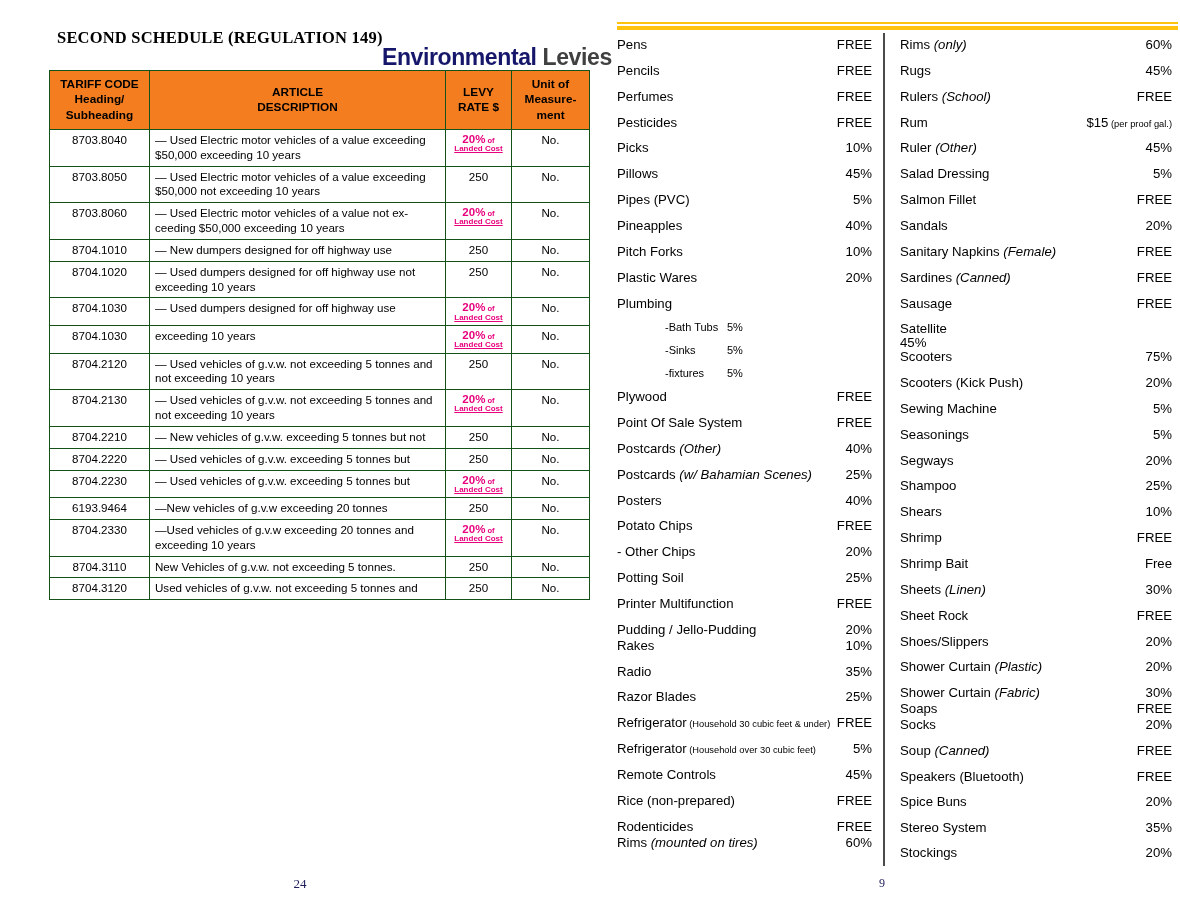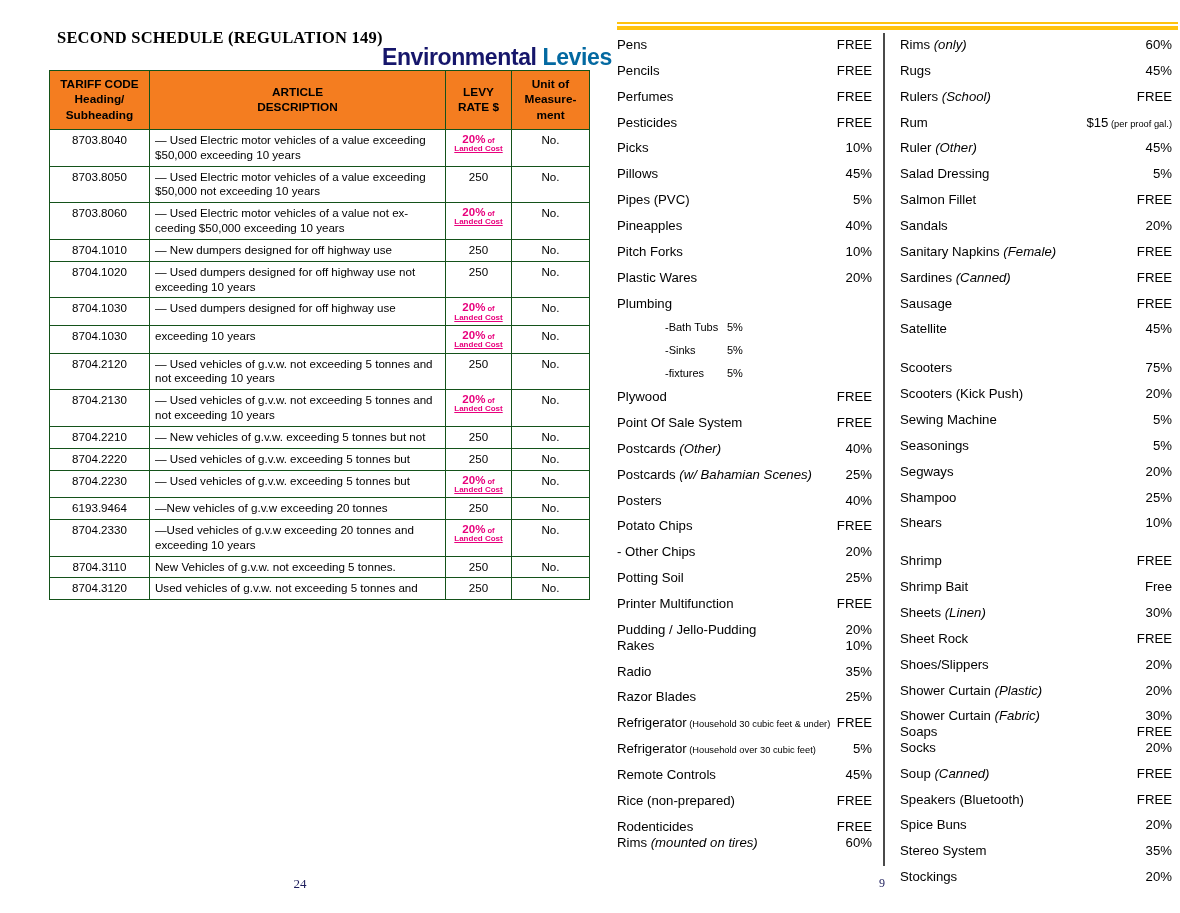--- a/index.html
+++ b/index.html
@@ -37,21 +37,21 @@
   #levies-heading {
     position: absolute;
     left: 382px; top: 44px;
     font-family: "Liberation Sans", sans-serif;
     font-weight: bold;
     font-size: 23px;
     letter-spacing: -0.4px;
     white-space: nowrap;
   }
   #levies-heading .word-env { color: #16166b; }
-  #levies-heading .word-lev { color: #0369a1; }
+  #levies-heading .word-lev { color: #404040; }
 
   #tariff-table {
     position: absolute;
     left: 49px; top: 70px;
     width: 540px;
     border-collapse: collapse;
     table-layout: fixed;
   }
   #tariff-table td, #tariff-table th {
     border: 1.6px solid #14521a;
@@ -508,21 +508,21 @@
           <span class="vl"><span>FREE</span></span>
         </div>
         <div class="row" style="margin-bottom: 12px;">
           <span class="nm"><span>Sardines</span><i> (Canned)</i></span>
           <span class="vl"><span>FREE</span></span>
         </div>
         <div class="row" style="margin-bottom: 12px;">
           <span class="nm"><span>Sausage</span></span>
           <span class="vl"><span>FREE</span></span>
         </div>
-        <div class="row" style="margin-bottom: 25px;">
+        <div class="row" style="margin-bottom: 0; flex-direction: column;">
           <span class="nm"><span>Satellite</span></span>
           <span class="vl"><span>45%</span></span>
         </div>
         <div class="row" style="margin-bottom: 12px;">
           <span class="nm"><span>Scooters</span></span>
           <span class="vl"><span>75%</span></span>
         </div>
         <div class="row" style="margin-bottom: 12px;">
           <span class="nm"><span>Scooters (Kick Push)</span></span>
           <span class="vl"><span>20%</span></span>
@@ -536,21 +536,21 @@
           <span class="vl"><span>5%</span></span>
         </div>
         <div class="row" style="margin-bottom: 12px;">
           <span class="nm"><span>Segways</span></span>
           <span class="vl"><span>20%</span></span>
         </div>
         <div class="row" style="margin-bottom: 12px;">
           <span class="nm"><span>Shampoo</span></span>
           <span class="vl"><span>25%</span></span>
         </div>
-        <div class="row" style="margin-bottom: 24px; gap: 32px;">
+        <div class="row" style="margin-bottom: 12px; gap: 32px;">
           <span class="nm"><span>Shears</span></span>
           <span class="vl"><span>10%</span></span>
         </div>
         <div class="row" style="margin-bottom: 12px;">
           <span class="nm"><span>Shrimp</span></span>
           <span class="vl"><span>FREE</span></span>
         </div>
         <div class="row" style="margin-bottom: 12px;">
           <span class="nm"><span>Shrimp Bait</span></span>
           <span class="vl"><span>Free</span></span>

